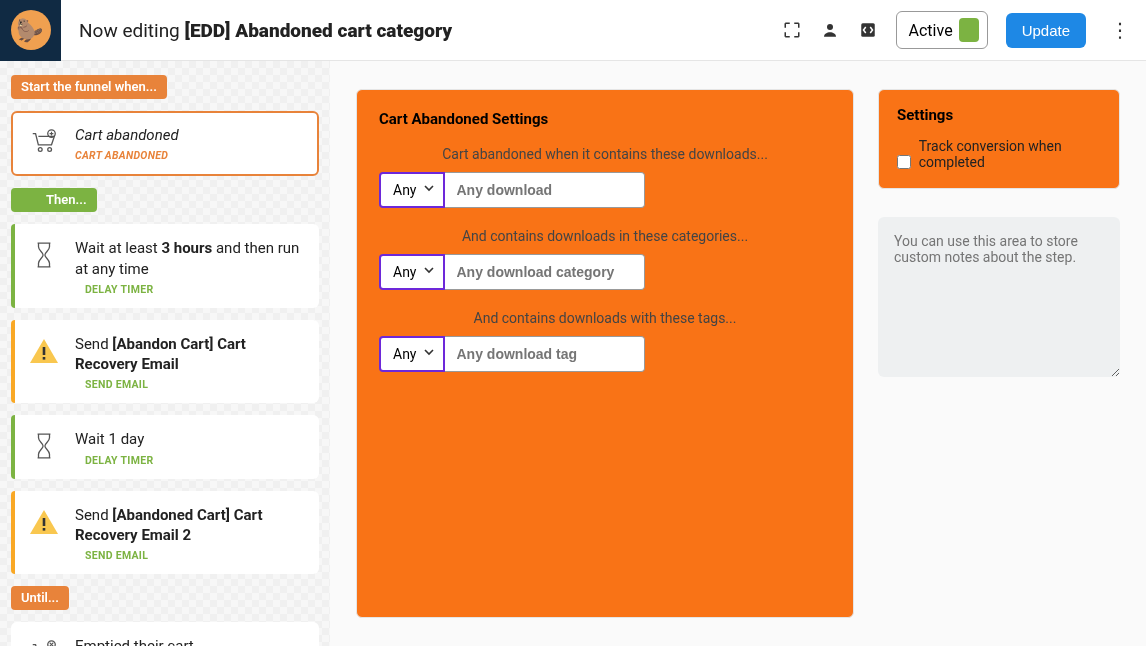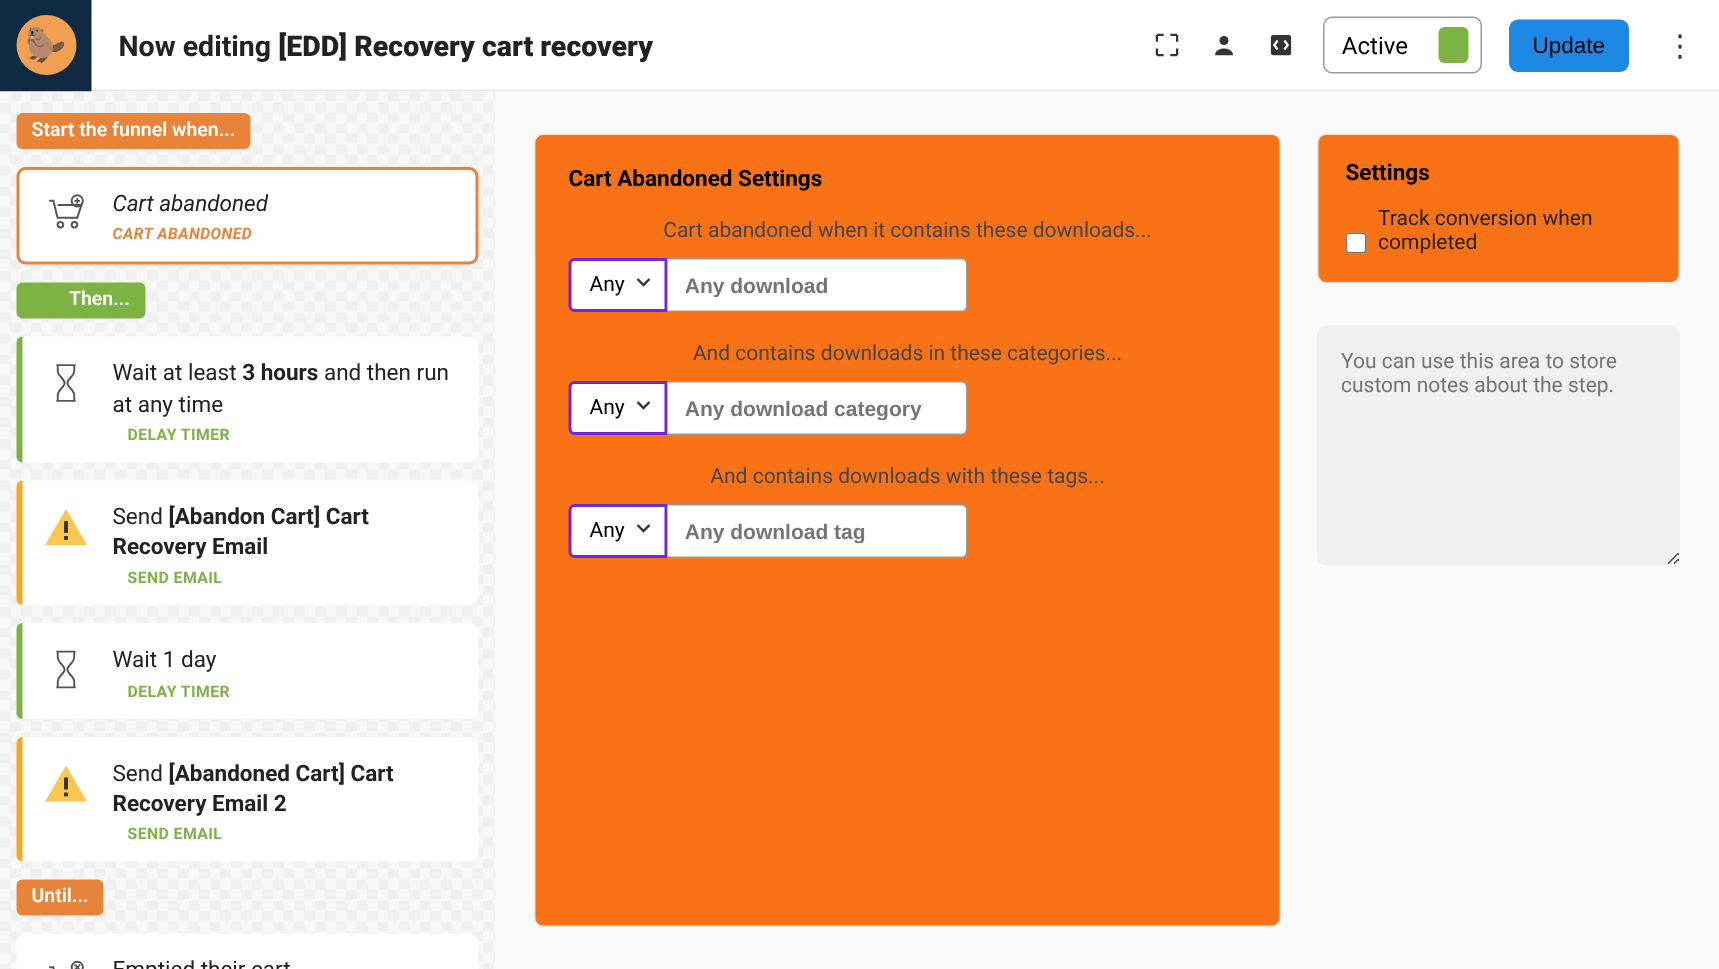--- a/index.html
+++ b/index.html
@@ -2,26 +2,26 @@
 <html><head>
 <meta charset="utf-8">
 <style>
 * { box-sizing: border-box; margin: 0; padding: 0; }
 body { font-family: -apple-system, BlinkMacSystemFont, "Segoe UI", Roboto, sans-serif; background: #f5f5f5; width: 1146px; height: 646px; overflow: hidden; }
 
 .header { background: #fff; border-bottom: 1px solid #e5e5e5; height: 61px; display: flex; align-items: center; padding: 0 10px 0 0; }
 .logo-box { width: 61px; height: 61px; background: #102a43; display: flex; align-items: center; justify-content: center; }
 .logo-circle { width: 40px; height: 40px; border-radius: 50%; background: #f0a050; display: flex; align-items: center; justify-content: center; font-size: 22px; }
 .title-area { flex: 1; padding-left: 18px; font-size: 19px; font-weight: 600; color: #222; }
-.title-prefix { font-weight: 700; }
+.title-prefix { font-weight: 400; }
 .header-actions { display: flex; align-items: center; gap: 18px; }
 .icon-btn { width: 20px; height: 20px; display: flex; align-items: center; justify-content: center; color: #333; cursor: pointer; }
-.status-pill { display: flex; align-items: center; border: 1px solid #999; border-radius: 6px; padding: 6px 8px 6px 12px; gap: 20px; cursor: pointer; }
+.status-pill { display: flex; align-items: center; border: 1px solid #999; border-radius: 6px; padding: 6px 8px 6px 12px; gap: 6px; cursor: pointer; }
 .status-pill .dot { width: 20px; height: 24px; background: #7cb342; border-radius: 4px; }
-.update-btn { background: #1e88e5; color: #000000; border: none; border-radius: 6px; padding: 9px 16px; font-size: 15px; font-weight: 500; cursor: pointer; }
+.update-btn { background: #1e88e5; color: #ffffff; border: none; border-radius: 6px; padding: 9px 16px; font-size: 15px; font-weight: 500; cursor: pointer; }
 .kebab { font-size: 20px; color: #333; cursor: pointer; padding: 0 6px; }
 
 
 .body-wrap { display: flex; height: calc(646px - 61px); }
 
 
 .sidebar { width: 330px; background: repeating-conic-gradient(#f0f0f0 0% 25%, #f7f7f7 0% 50%) 0 0 / 14px 14px; overflow-y: auto; padding: 14px 11px 20px; position: relative; }
 .sidebar::-webkit-scrollbar { width: 8px; }
 .sidebar::-webkit-scrollbar-thumb { background: #bbb; border-radius: 4px; }
 
@@ -69,21 +69,21 @@
 .warn-tri { fill: #f9c74f; }
 </style>
 </head>
 <body>
 
 <div class="header">
   <div class="logo-box">
     <div class="logo-circle">🦫</div>
   </div>
   <div class="title-area">
-    <span class="title-prefix">Now editing </span><b>[EDD] Recovery cart recovery</b>
+    <span class="title-prefix">Now editing </span><b>[EDD] Abandoned cart category</b>
   </div>
   <div class="header-actions">
     <span class="icon-btn">
       <svg viewBox="0 0 24 24" width="18" height="18">
           <path d="M3 3h6M3 3v6M21 3h-6M21 3v6M3 21h6M3 21v-6M21 21h-6M21 21v-6" stroke="#333" stroke-width="2" fill="none"></path>
         </svg>
     </span>
     <span class="icon-btn">
       <svg viewBox="0 0 24 24" width="18" height="18">
           <circle cx="12" cy="8" r="4" fill="#333"></circle>

